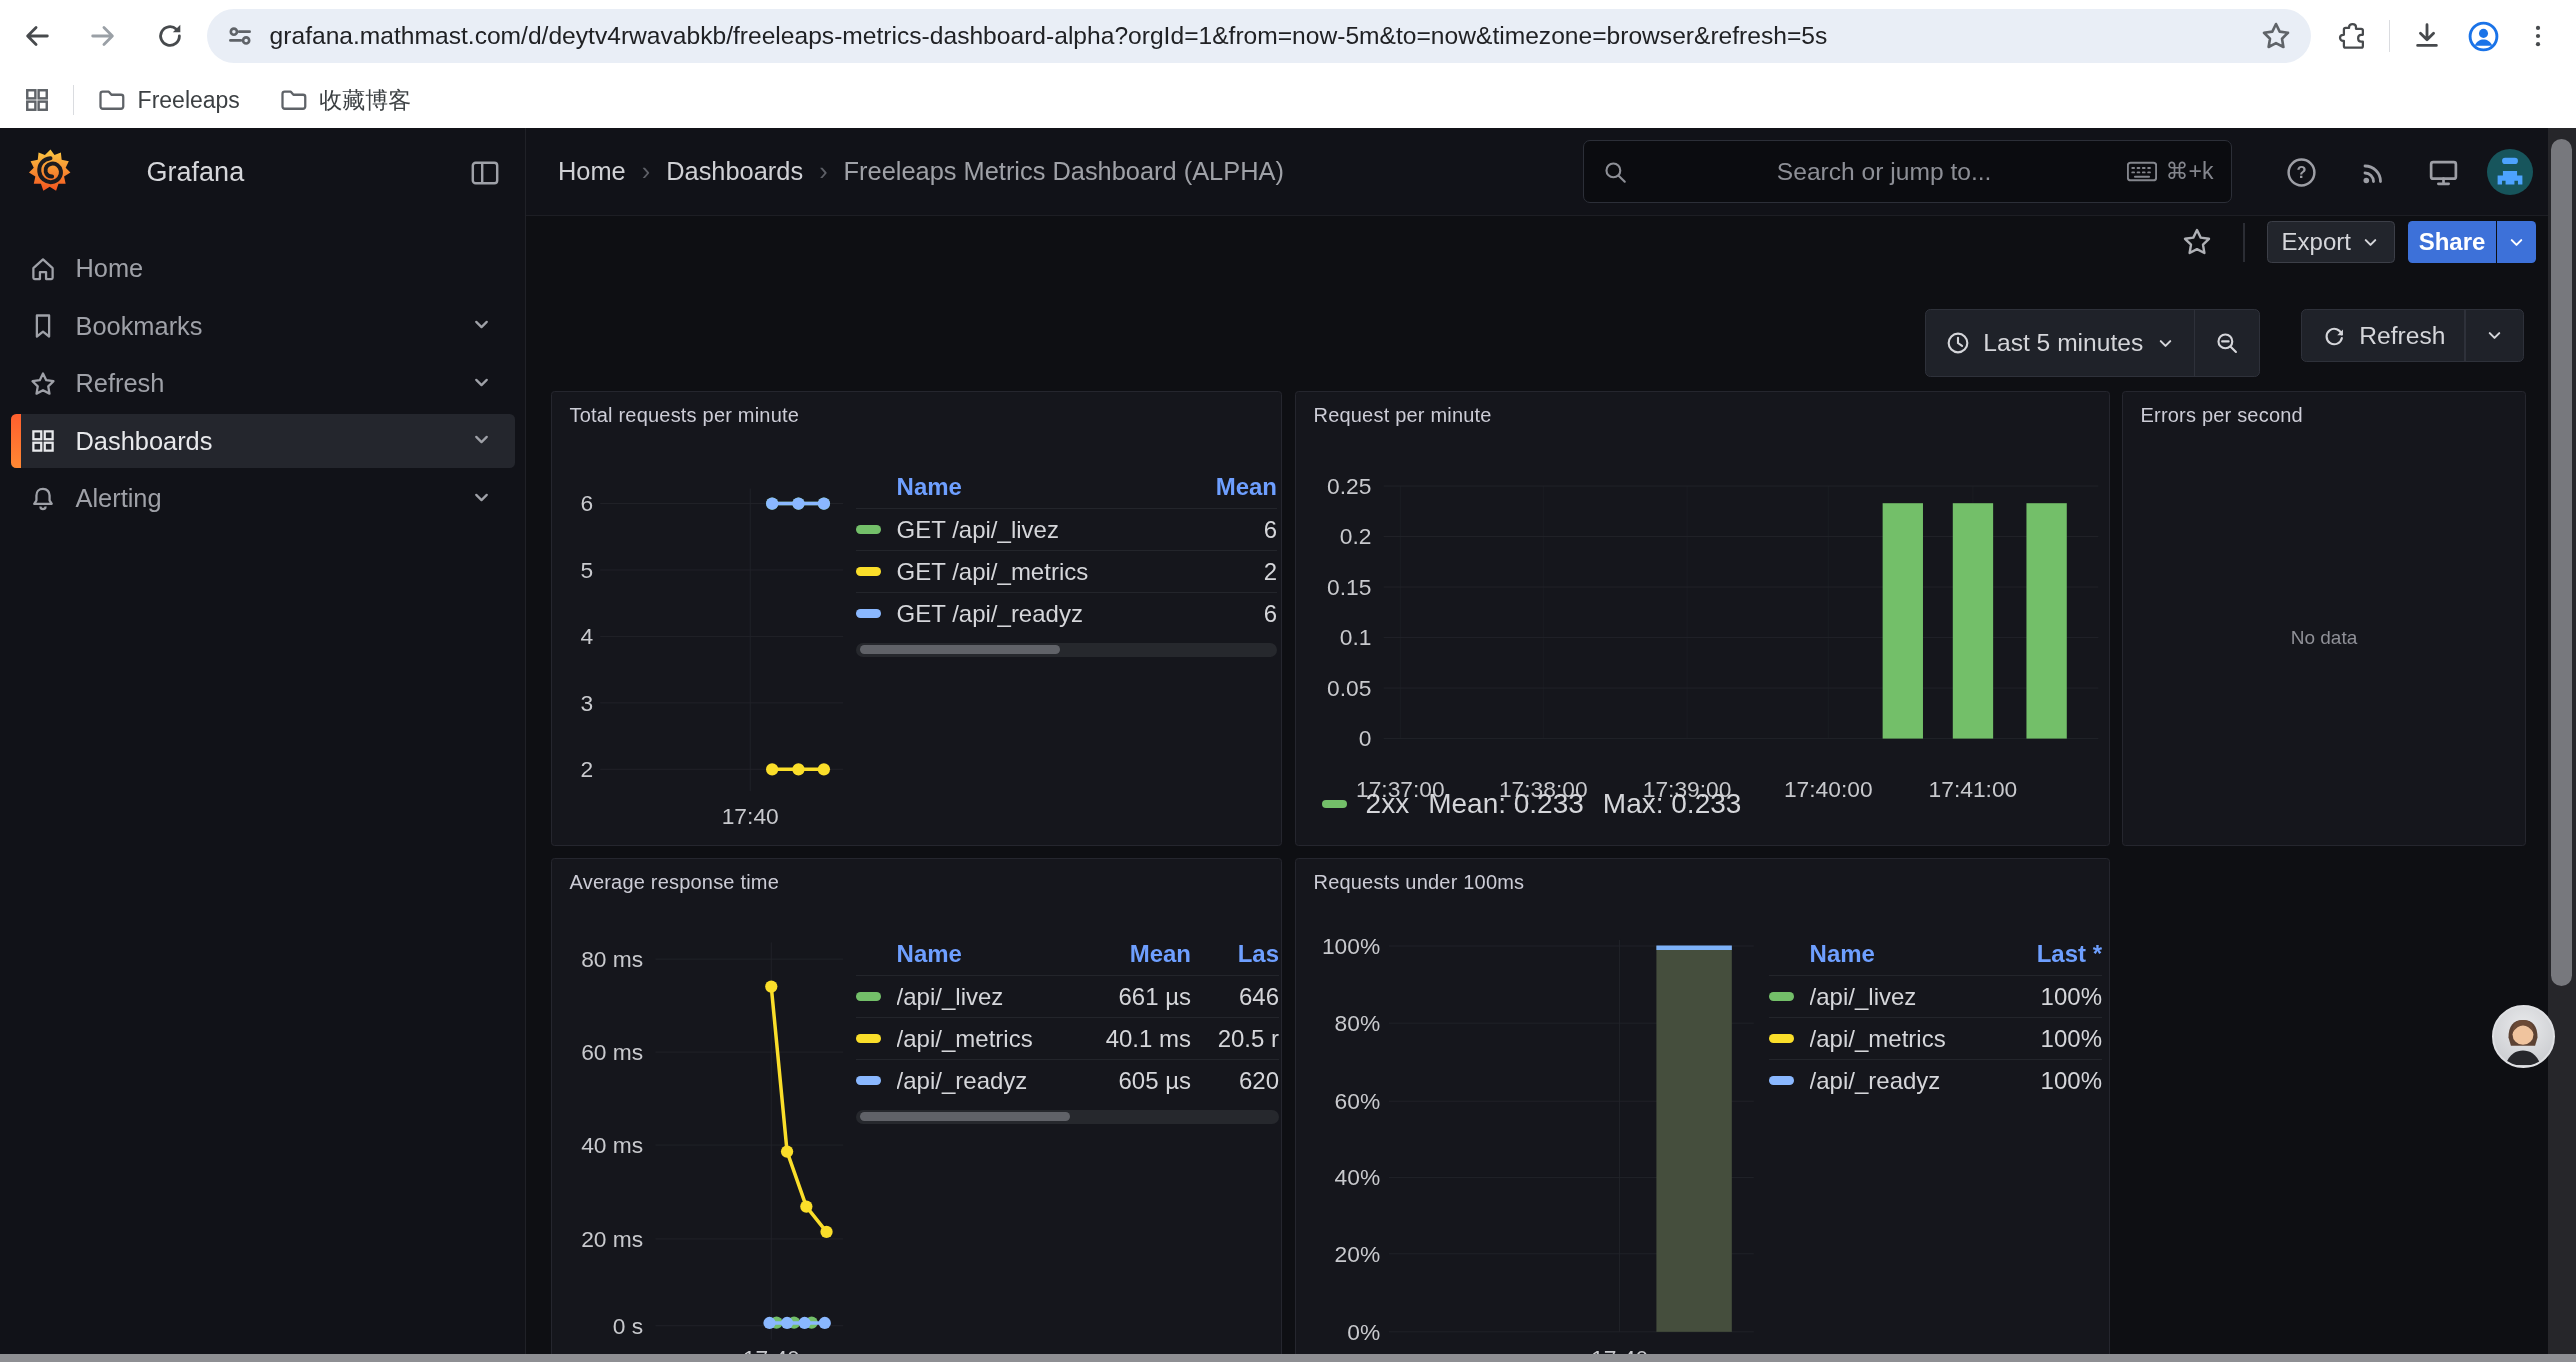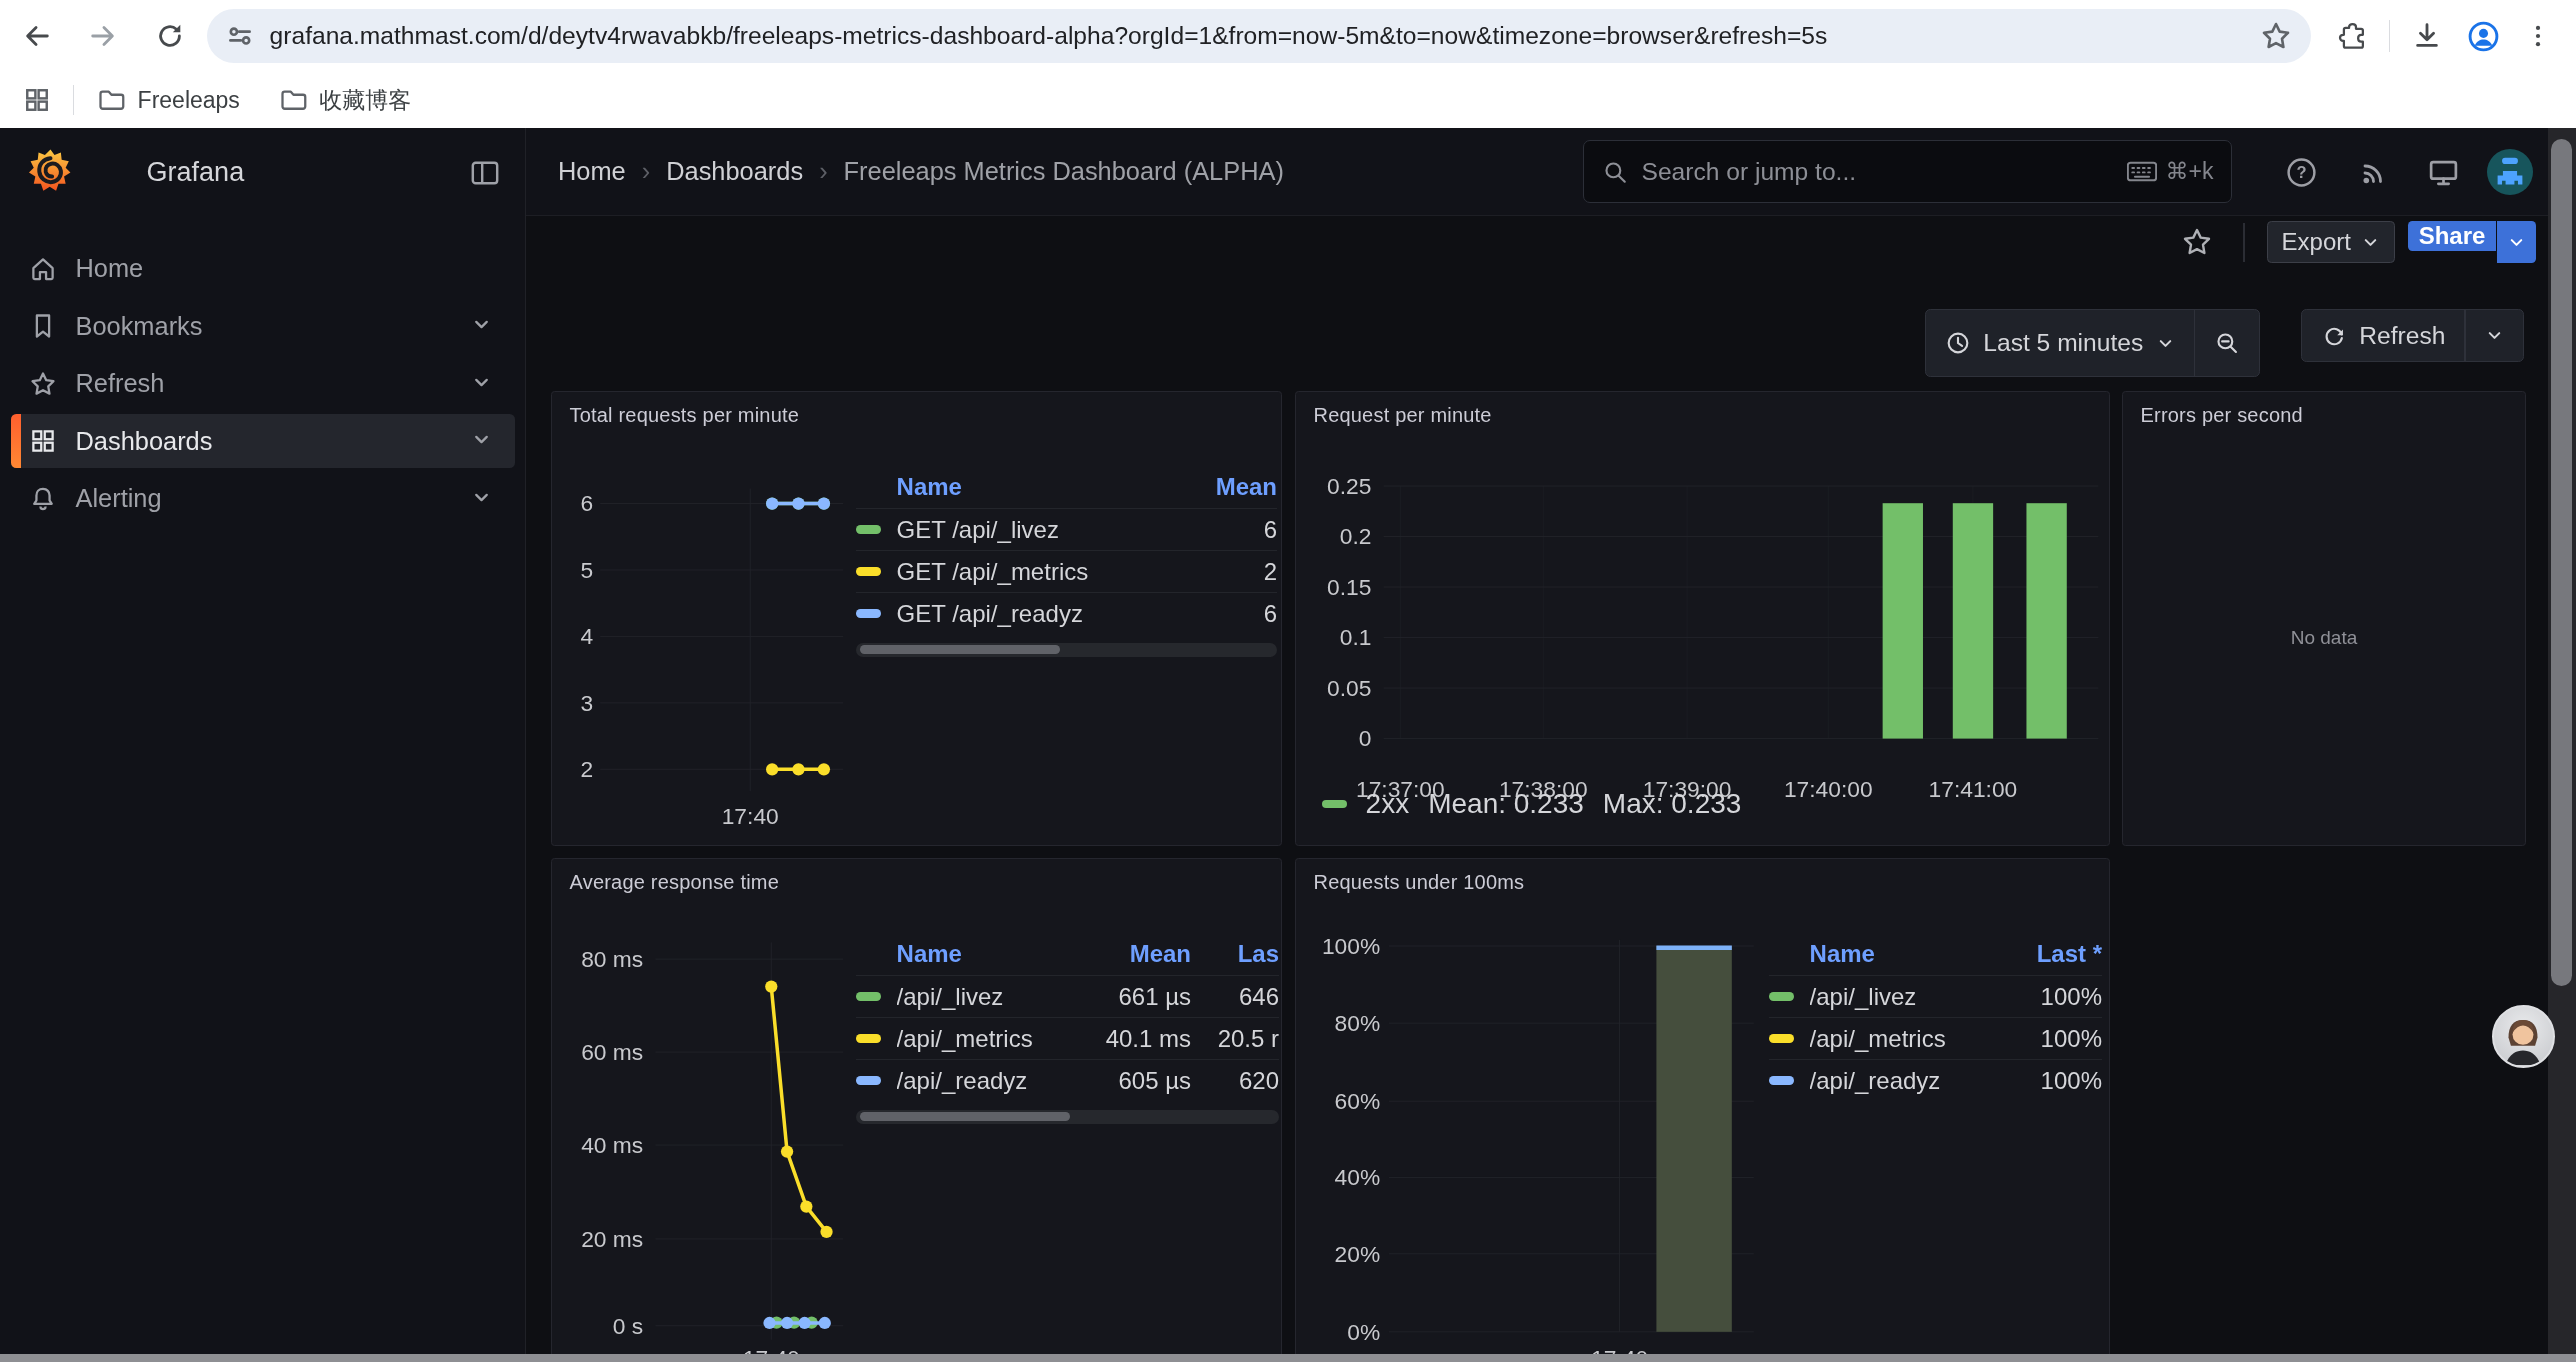--- a/index.html
+++ b/index.html
@@ -30,21 +30,21 @@
   .nav-item .nav-chev{margin-right:23px;color:#9fa1a8;}
   .nav-item.active{background:#24262d;color:#e8e9ec;}
   .nav-item.active .nav-label{color:#e8e9ec;}
   .nav-accent{position:absolute;left:0;top:0;width:10.5px;height:100%;border-radius:5.3px 0 0 5.3px;background:linear-gradient(180deg,#ff5f2e,#ff8833);}
 
   .gf-header{left:526px;top:128px;width:2050px;height:88px;background:#111218;border-bottom:1.8px solid #1d1e24;display:flex;align-items:center;padding:0 32px;}
   .crumb{font-size:25.4px;color:#d0d1d5;white-space:nowrap;}
   .crumb.dim{color:#9fa1a7;}
   .crumb-sep{color:#5d5f66;margin:0 16px;font-size:25.4px;}
   .gf-search{position:absolute;left:1057px;top:12.3px;width:649px;height:63px;background:#0b0c10;border:1.8px solid #2c2f38;border-radius:7px;display:flex;align-items:center;padding:0 17.5px;color:#8d8f96;}
-  .gf-search .ph{font-size:24.6px;margin-left:14px;flex:1;}
+  .gf-search .ph{font-size:24.6px;margin-left:14px;flex:1;text-align:center;}
   .gf-search .short{display:flex;align-items:center;gap:8.8px;font-size:23px;color:#84868d;}
   .hdr-ic{position:absolute;top:0;height:88px;display:flex;align-items:center;justify-content:center;width:61px;color:#9d9ea5;}
 
   .icon-btn{display:flex;align-items:center;justify-content:center;color:#aeb0b5;}
   .gf-btn{position:absolute;display:flex;align-items:center;justify-content:center;gap:10.5px;font-size:24px;color:#d5d6da;background:#22252c;border:1.8px solid #3c3f48;border-radius:4.4px;}
   .gf-btn.blue{background:#3d71d9;border:none;color:#ffffff;font-weight:bold;}
   .tp-group{position:absolute;display:flex;align-items:stretch;background:#1f2229;border:1.8px solid #2e313a;border-radius:5.3px;color:#d5d6da;font-size:24.6px;}
   .tp-seg{display:flex;align-items:center;gap:12.3px;padding:0 19px;}
   .tp-sep{width:1.8px;background:#2e313a;}
 
@@ -293,21 +293,21 @@
       <path d="M16 4 l3.7 7.6 8.3 1.2 -6 5.9 1.4 8.3 -7.4-3.9 -7.4 3.9 1.4-8.3 -6-5.9 8.3-1.2 z" stroke="currentColor" stroke-width="2.4" fill="none" stroke-linejoin="round"></path>
     </svg>
 </div>
 <div class="abs" style="left:2243px;top:223px;width:1.8px;height:39px;background:#2b2d34"></div>
 <div class="gf-btn" style="left:2267px;top:221px;width:128px;height:42px">
   <span>Export</span>
   <svg width="19" height="19" viewBox="0 0 24 24">
       <path d="M6 9 l6 6 6-6" stroke="currentColor" stroke-width="2.6" fill="none" stroke-linecap="round" stroke-linejoin="round"></path>
     </svg>
 </div>
-<div class="gf-btn blue" style="left:2408px;top:221px;width:88px;height:30px;border-radius:4.4px 0 0 4.4px">
+<div class="gf-btn blue" style="left:2408px;top:221px;width:88px;height:42px;border-radius:4.4px 0 0 4.4px">
   <span>Share</span>
 </div>
 <div class="gf-btn blue" style="left:2497px;top:221px;width:39px;height:42px;border-radius:0 4.4px 4.4px 0">
   <svg width="19" height="19" viewBox="0 0 24 24">
       <path d="M6 9 l6 6 6-6" stroke="currentColor" stroke-width="2.6" fill="none" stroke-linecap="round" stroke-linejoin="round"></path>
     </svg>
 </div>
 
 <div class="tp-group" style="left:1925px;top:309px;height:68px">
   <div class="tp-seg">

